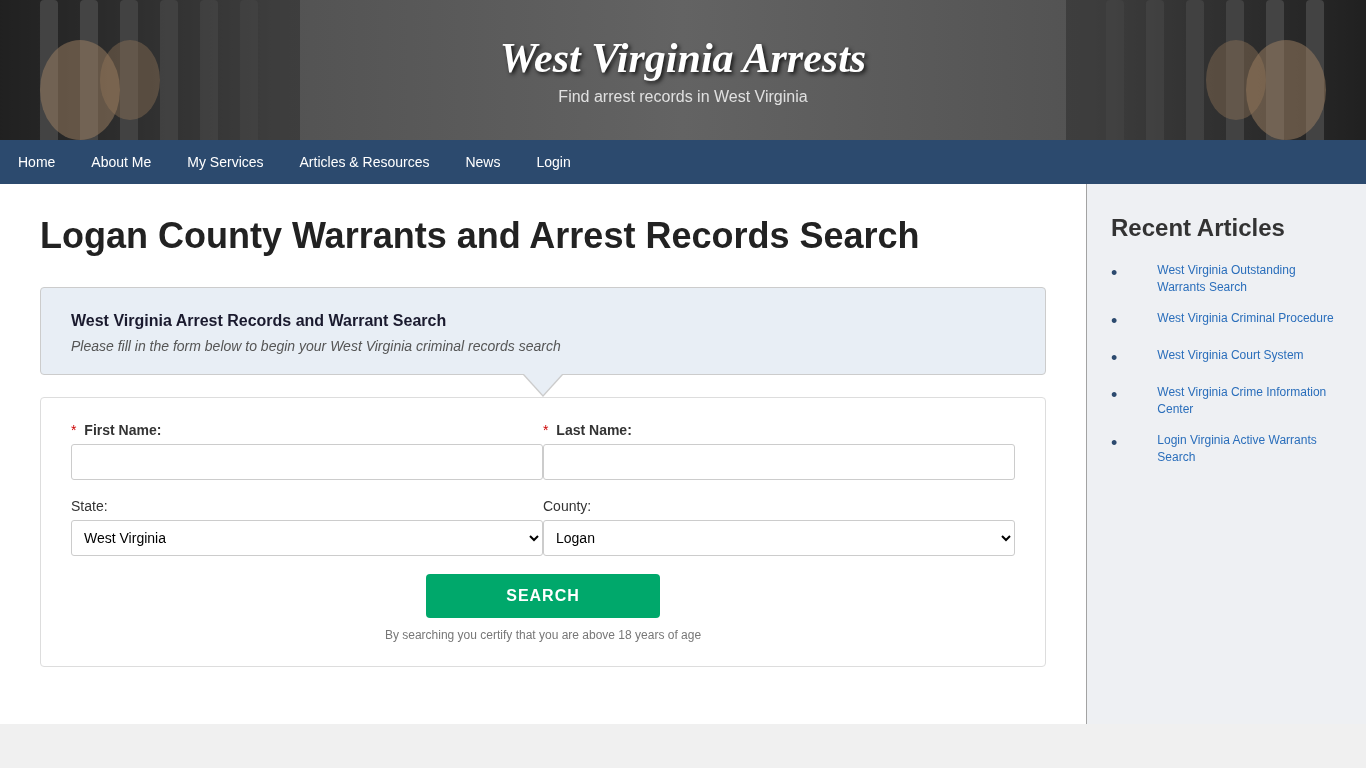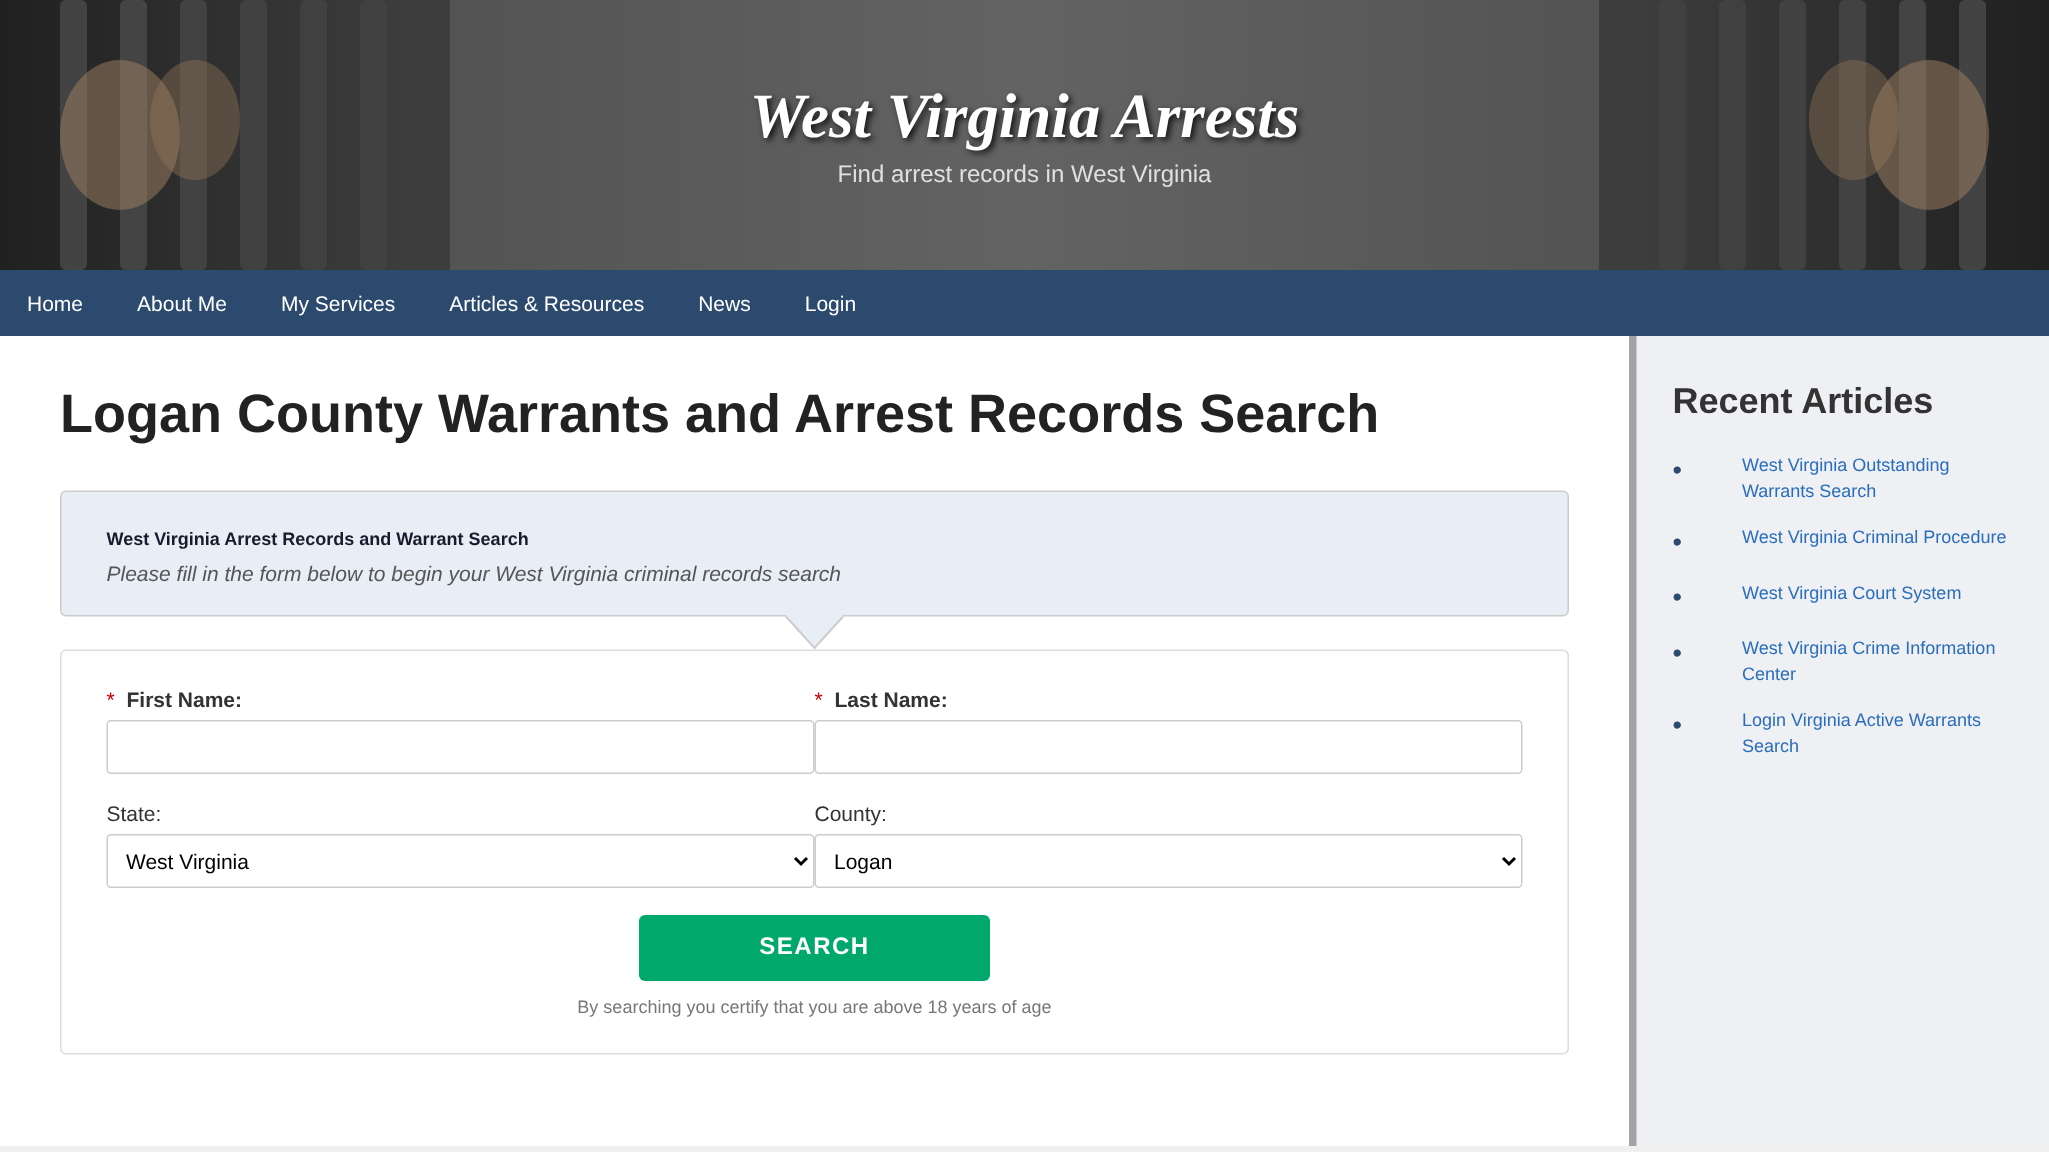--- a/index.html
+++ b/index.html
@@ -1,21 +1,21 @@
 <!DOCTYPE html>
 <html><head>
   <meta charset="utf-8">
   <style>
     * { margin: 0; padding: 0; box-sizing: border-box; }
     body { font-family: Arial, sans-serif; background: #f0f0f0; }
 
     
     .header {
       position: relative;
-      height: 180px;
+      height: 140px;
       background: #555;
       overflow: hidden;
       display: flex;
       align-items: center;
       justify-content: center;
       flex-direction: column;
     }
     .header-bg {
       position: absolute;
       top: 0; left: 0; right: 0; bottom: 0;
@@ -97,21 +97,21 @@
 
     
     .form-box {
       background: #e8eef5;
       border: 1px solid #ccc;
       border-radius: 4px;
       padding: 24px 30px 20px 30px;
       margin-bottom: 0;
     }
     .form-box-title {
-      font-size: 12px;
+      font-size: 16px;
       font-weight: bold;
       color: #1a1a2e;
       margin-bottom: 8px;
     }
     .form-box-subtitle {
       font-size: 14px;
       font-style: italic;
       color: #555;
       margin-bottom: 0;
     }
@@ -202,21 +202,21 @@
       font-size: 12px;
       color: #777;
       margin-top: 6px;
     }
 
     
     .sidebar {
       width: 280px;
       background: #eef0f3;
       padding: 30px 24px;
-      border-left: 5px solid #a3a3a3;
+      border-left: 1px solid #a3a3a3;
     }
     .sidebar-title {
       font-size: 24px;
       font-weight: bold;
       color: #333;
       margin-bottom: 20px;
     }
     .sidebar-list {
       list-style: none;
       padding: 0;

